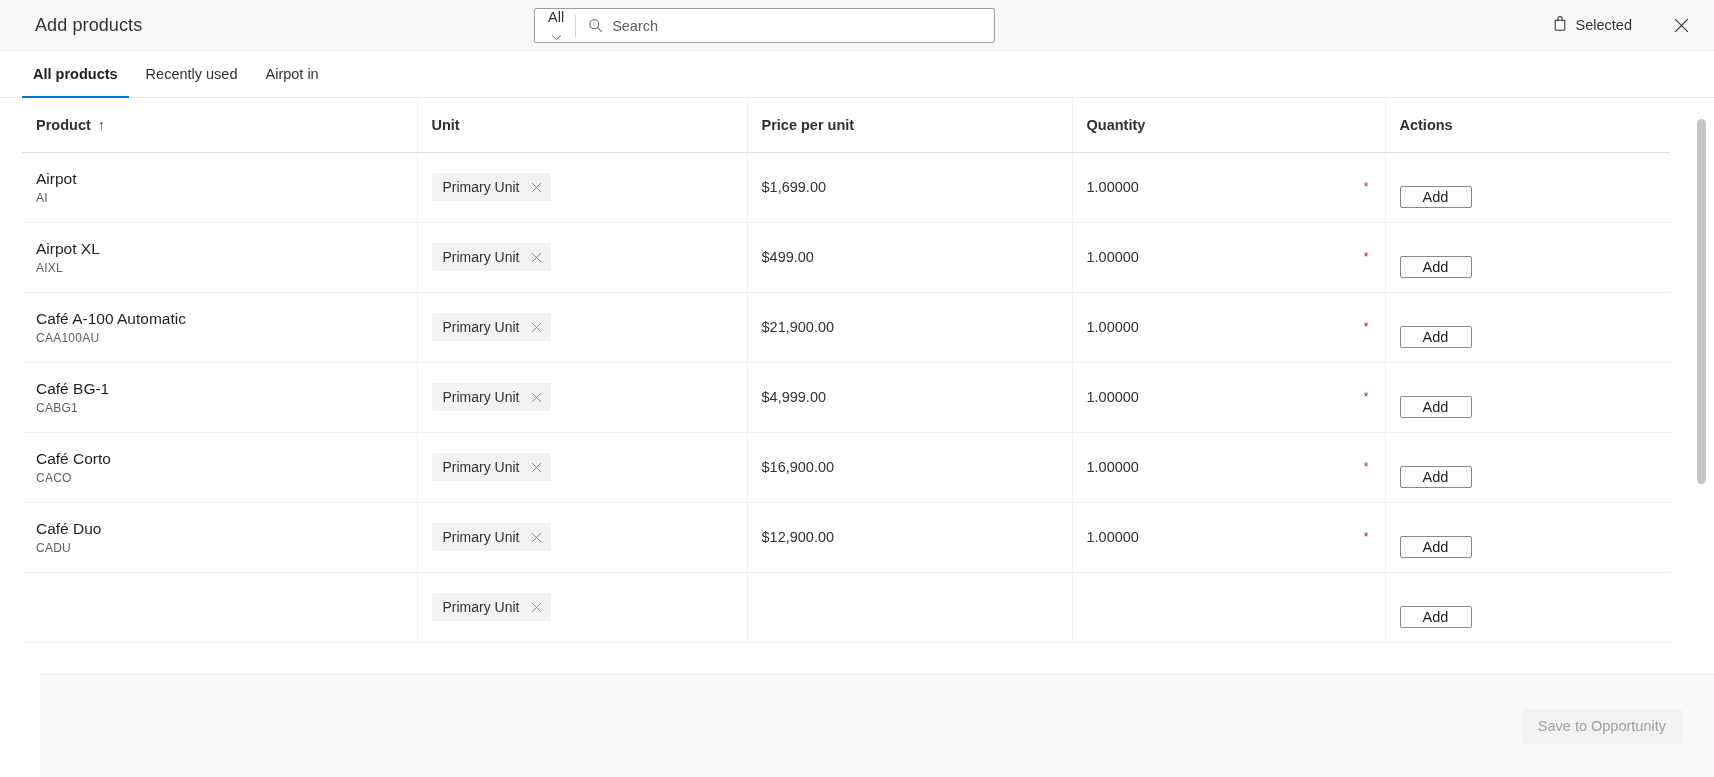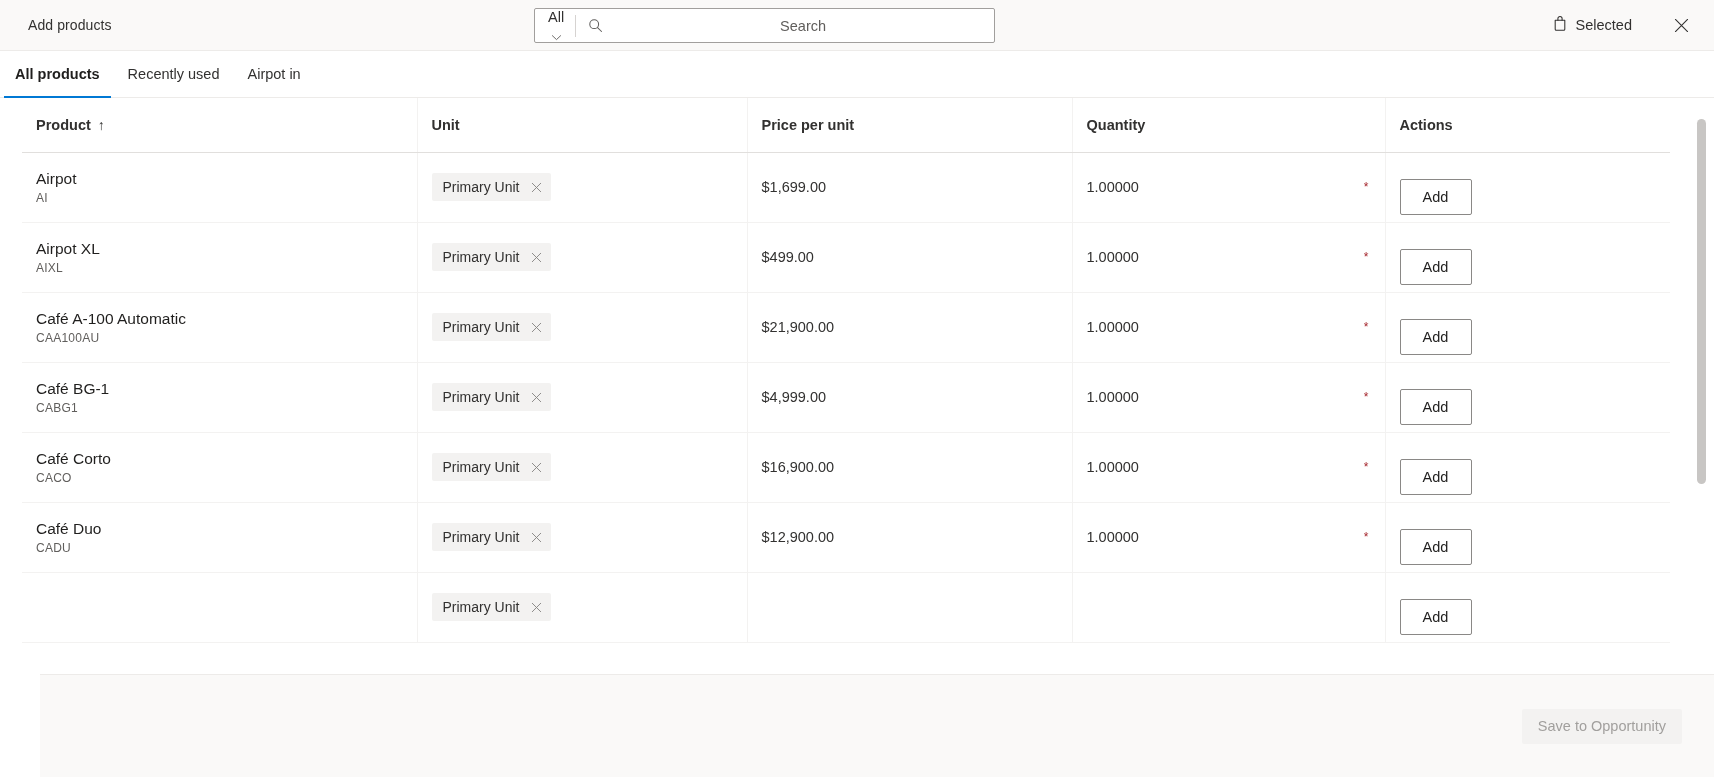--- a/index.html
+++ b/index.html
@@ -14,22 +14,22 @@
 
   
   .header {
     height: 51px; min-height: 51px;
     background: #faf9f8;
     border-bottom: 1px solid #edebe9;
     display: flex; align-items: center;
     position: relative;
   }
   .header-title {
-    font-size: 14px; color: #323130; font-weight: 400;
-    padding-left: 28px; letter-spacing: .1px;
+    font-size: 18px; color: #323130; font-weight: 400;
+    padding-left: 35px; letter-spacing: .1px;
   }
   .searchbox {
     position: absolute; left: 534px; top: 8px;
     width: 461px; height: 35px;
     background: #ffffff;
     border: 1px solid #a19f9d;
     border-radius: 2px;
     display: flex; align-items: center;
   }
   .search-scope {
@@ -37,21 +37,21 @@
     padding: 0 11px 0 13px; height: 100%;
     cursor: pointer; user-select: none; flex-direction: column;
   }
   .search-scope-label { font-size: 14.5px; color: #323130; }
   .chev { width: 11px; height: 11px; display: block; }
   .search-divider { width: 1px; height: 22px; background: #d6d3d1; }
   .search-mag { display: flex; align-items: center; padding: 0 9px 0 12px; }
   .search-input {
     flex: 1; border: none; outline: none; height: 100%;
     font-family: "Liberation Sans", sans-serif;
-    font-size: 14.5px; color: #4d7c0f; background: transparent; text-align: center;
+    font-size: 14.5px; color: #4d7c0f; background: transparent;
   }
   .search-input::placeholder { color: #605e5c; opacity: 1; }
   .header-right {
     position: absolute; right: 18px; top: 0; height: 100%;
     display: flex; align-items: center; gap: 30px;
   }
   .selected-btn {
     display: flex; align-items: center; gap: 8px;
     cursor: pointer; padding: 5px 4px; user-select: none;
   }
@@ -60,21 +60,21 @@
     width: 30px; height: 30px; display: flex;
     align-items: center; justify-content: center; cursor: pointer;
   }
 
   
   .tabs {
     height: 47px; min-height: 47px;
     background: #ffffff;
     border-bottom: 1px solid #edebe9;
     display: flex; align-items: stretch;
-    padding-left: 4px; gap: 6px;
+    padding-left: 22px; gap: 6px;
   }
   .tab {
     display: flex; align-items: center;
     padding: 0 11px;
     font-size: 14.5px; color: #323130;
     cursor: pointer; position: relative;
     border-bottom: 2px solid transparent;
     margin-bottom: -1px;
   }
   .tab.active { color: #201f1e; font-weight: 600; border-bottom-color: #0078d4; }
@@ -129,21 +129,21 @@
 
   .qty-cell { position: relative; padding-right: 30px !important; }
   .qty-val { font-size: 14.5px; color: #323130; }
   .req-star {
     position: absolute; right: 16px; top: 50%; transform: translateY(-50%);
     color: #a4262c; font-size: 12px; line-height: 1;
   }
 
   .add-btn {
     display: inline-flex; align-items: center; justify-content: center;
-    min-width: 72px; height: 36px;
+    min-width: 72px; height: 22px;
     padding: 0 14px;
     background: #ffffff;
     border: 1px solid #8a8886;
     border-radius: 2px;
     font-family: "Liberation Sans", sans-serif;
     font-size: 14.5px; color: #201f1e;
     cursor: pointer;
     margin-top: 20px;
   }
 

